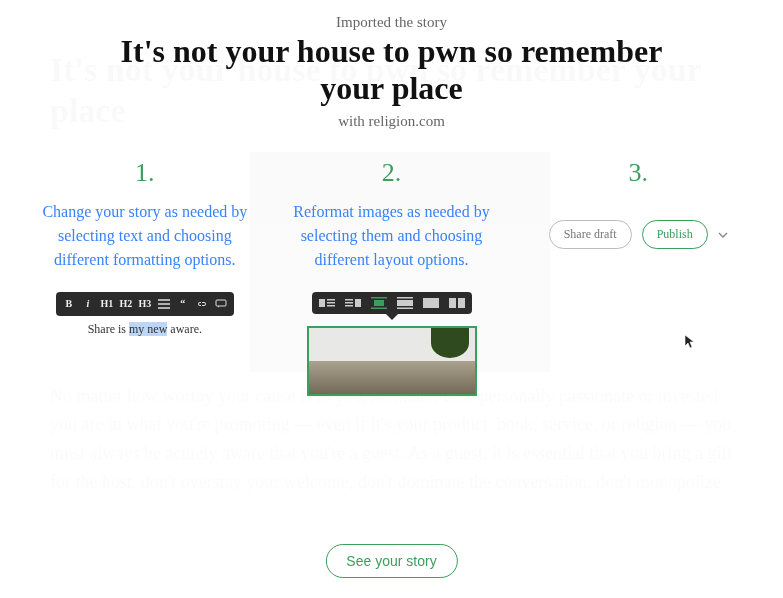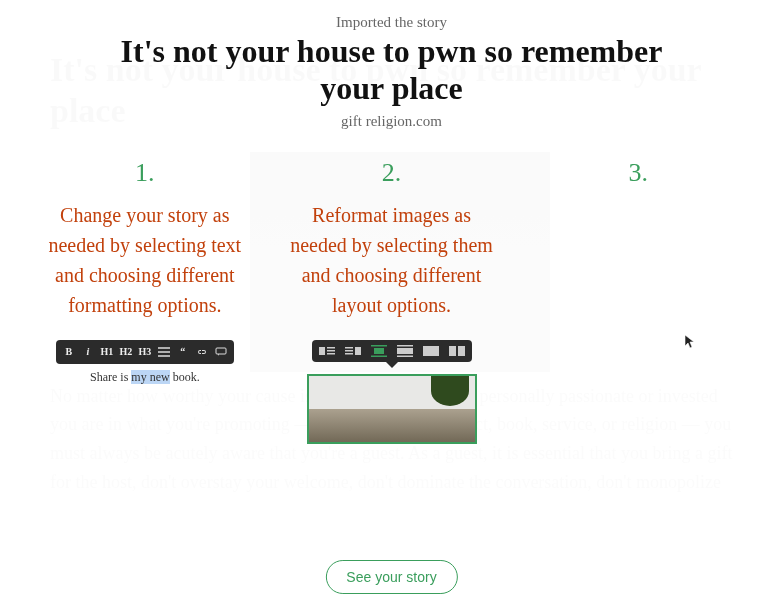--- a/index.html
+++ b/index.html
@@ -79,22 +79,22 @@
     align-items: center;
     text-align: center;
   }
   .step-num {
     font-size: 26px;
     color: #3a9e5c;
     font-weight: 400;
     margin-bottom: 12px;
   }
   .step-desc {
-    font-size: 20px;
-    color: #c2410c;
+    font-size: 16px;
+    color: #3b82f6;
     line-height: 1.5;
     max-width: 210px;
   }
   .step-demo {
     margin-top: 20px;
     display: flex;
     flex-direction: column;
     align-items: center;
   }
   
@@ -192,21 +192,21 @@
     font-size: 12px;
   }
   .cursor {
     position: absolute;
     width: 14px;
     height: 16px;
   }
   .cursor svg { display:block; }
   .see-story {
     position: absolute;
-    bottom: 4px;
+    bottom: 20px;
     left: 50%;
     transform: translateX(-50%);
     border: 1px solid #3a9e5c;
     color: #3a9e5c;
     border-radius: 20px;
     padding: 8px 20px;
     font-size: 14px;
     background: #fff;
     z-index: 2;
   }
@@ -217,21 +217,21 @@
 <div class="bg-layer">
   <div class="bg-title">It's not your house to pwn so remember your place</div>
   <div class="bg-image"></div>
   <div class="bg-body">No matter how worthy your cause is to you, no matter how personally passionate or invested you are in what you're promoting — even if it's your product, book, service, or religion — you must always be acutely aware that you're a guest. As a guest, it is essential that you bring a gift for the host, don't overstay your welcome, don't dominate the conversation, don't monopolize</div>
 </div>
 
 <div class="overlay">
   <div class="imported-label">Imported the story</div>
   <div class="story-title">It's not your house to pwn so remember your place</div>
   <div class="from-line">
-    <span>gift </span><span>religion.com</span>
+    <span>with </span><span>religion.com</span>
   </div>
 
   <div class="steps">
 
     <div class="step">
       <div class="step-num">1.</div>
       <div class="step-desc">Change your story as needed by selecting text and choosing different formatting options.</div>
       <div class="step-demo">
         <div class="text-toolbar">
           <div class="tb-btn">B</div>
@@ -251,21 +251,21 @@
               </svg>
           </div>
           <div class="tb-btn">
             <svg width="12" height="10" viewBox="0 0 12 10">
                 <rect x="1" y="1" width="10" height="6" rx="1" fill="none" stroke="#ddd"></rect>
                 <path d="M4 7l-1 2v-2" fill="#ddd"></path>
               </svg>
           </div>
         </div>
         <div class="sample-line">
-          <span>Share is </span><span class="hl">my new</span><span> book.</span>
+          <span>Share is </span><span class="hl">my new</span><span> aware.</span>
         </div>
       </div>
     </div>
 
     <div class="step">
       <div class="step-num">2.</div>
       <div class="step-desc">Reformat images as needed by selecting them and choosing different layout options.</div>
       <div class="step-demo">
         <div class="img-toolbar">
           <div class="img-btn">
@@ -309,20 +309,29 @@
                 <rect x="9" y="1" width="7" height="10" fill="#ccc"></rect>
               </svg>
           </div>
         </div>
         <div class="sample-img"></div>
       </div>
     </div>
 
     <div class="step" style="position:relative">
       <div class="step-num">3.</div>
+      <div class="pub-row step-demo" style="flex-direction:row">
+        <div class="pill">Share draft</div>
+        <div class="pill green">Publish</div>
+        <div class="chev">
+          <svg width="10" height="6" viewBox="0 0 10 6">
+              <path d="M1 1l4 4 4-4" stroke="#888" fill="none" stroke-width="1.4"></path>
+            </svg>
+        </div>
+      </div>
       <div class="cursor" style="position:absolute; top:176px; left:158px">
         <svg width="14" height="16" viewBox="0 0 14 16">
             <path d="M2 1l0 11 3-3 2 5 2-1-2-5 4 0z" fill="#222" stroke="#fff" stroke-width="0.6"></path>
           </svg>
       </div>
     </div>
 
   </div>
 </div>
 

